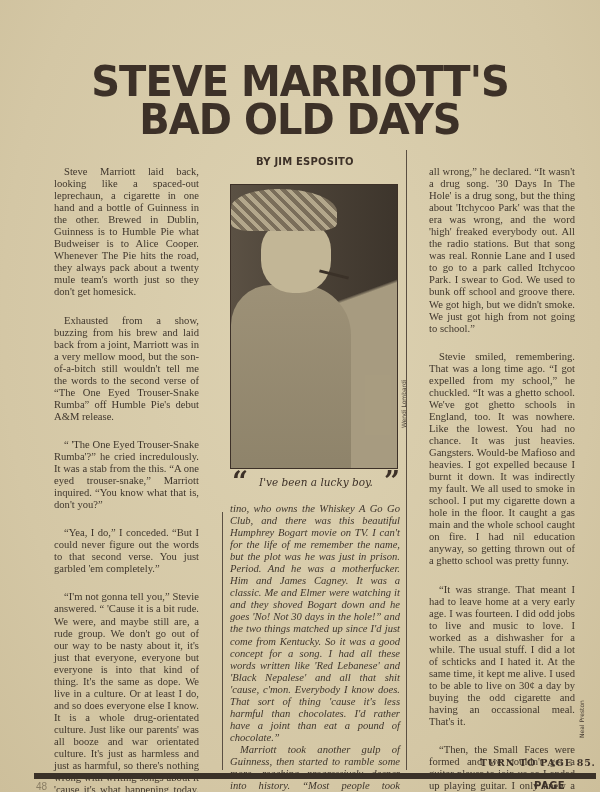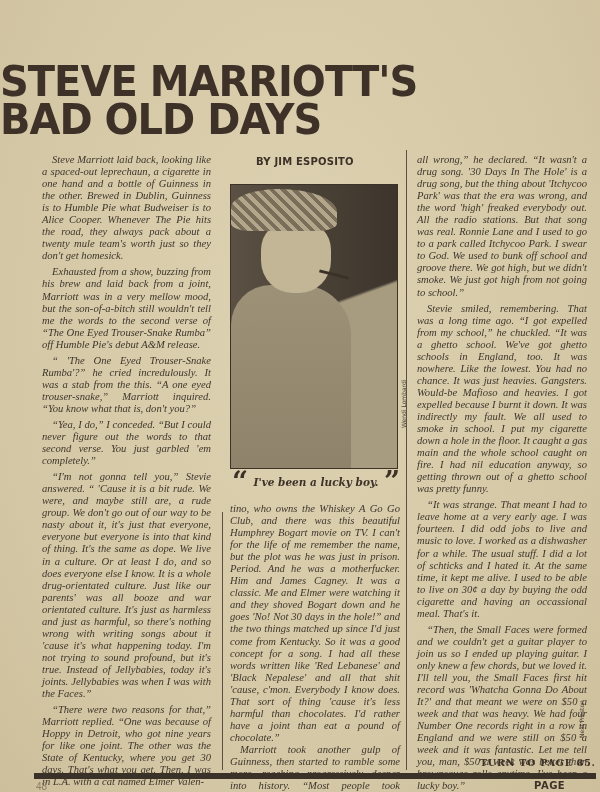--- a/index.html
+++ b/index.html
@@ -6,35 +6,36 @@
   body {
     width: 600px; height: 792px; overflow: hidden;
     background: #d8ccab;
     position: relative;
     font-family: "Liberation Serif", serif;
     color: #3a3128;
   }
   .page { position: absolute; inset: 0; background: radial-gradient(ellipse at 50% 40%, #ddd2b2 0%, #d4c7a5 70%, #cdbf9b 100%); }
   .headline {
     position: absolute; left: 0; right: 0; top: 62px;
+    text-align: center;
     font-family: "DejaVu Sans", sans-serif;
     font-weight: bold;
     color: #3d3128;
     letter-spacing: -1px;
     line-height: 38px;
   }
   .headline .l1 { font-size: 40px; display: block; transform: scaleY(1.05); }
   .headline .l2 { font-size: 40px; display: block; transform: scaleY(1.05); }
   .col {
     position: absolute; top: 150px;
     font-size: 10.6px; line-height: 12.05px;
     text-align: justify;
     color: #3f362c;
   }
-  .col p { margin: 4px; text-indent: 10px; font-style: italic; }
+  .col p { margin: 16px; text-indent: 10px; }
   .col p.first { text-indent: 10px; }
   .col1 { left: 38px; width: 177px; }
   .col3 { left: 413px; width: 178px; top: 150px; }
   .byline {
     position: absolute; left: 256px; top: 156px;
     font-family: "DejaVu Sans", sans-serif; font-weight: bold;
     font-size: 10px; color: #3d3128; letter-spacing: 0.2px;
   }
   .photo {
     position: absolute; left: 230px; top: 184px; width: 166px; height: 283px;
@@ -82,21 +83,21 @@
   }
   .pullquote {
     position: absolute; left: 232px; top: 470px; width: 168px; height: 24px;
     display: flex; align-items: center; justify-content: space-between;
   }
   .pullquote .q {
     font-family: "DejaVu Serif", serif; font-weight: bold; font-size: 28px;
     color: #3d3128; line-height: 24px; height: 24px;
   }
   .pullquote .txt {
-    font-family: "DejaVu Serif", serif; font-style: italic; font-weight: bold;
+    font-family: "DejaVu Serif", serif; font-style: italic; font-weight: normal;
     font-size: 10.5px; color: #3d3128;
   }
   .col2-text { position: absolute; left: 230px; top: 503px; width: 170px;
     font-size: 10.6px; line-height: 12.05px; text-align: justify; color: #3f362c; font-style: italic; }
   .col2-text p { margin: 0; text-indent: 10px; }
   .col2-text p.cont { text-indent: 0; }
   .rule-v1 { position: absolute; left: 222px; top: 512px; width: 1px; height: 258px; background: #5a4f42; }
   .rule-v2 { position: absolute; left: 406px; top: 150px; width: 1px; height: 620px; background: #5a4f42; }
   .bar {
     position: absolute; left: 34px; top: 773px; width: 562px; height: 6px;

